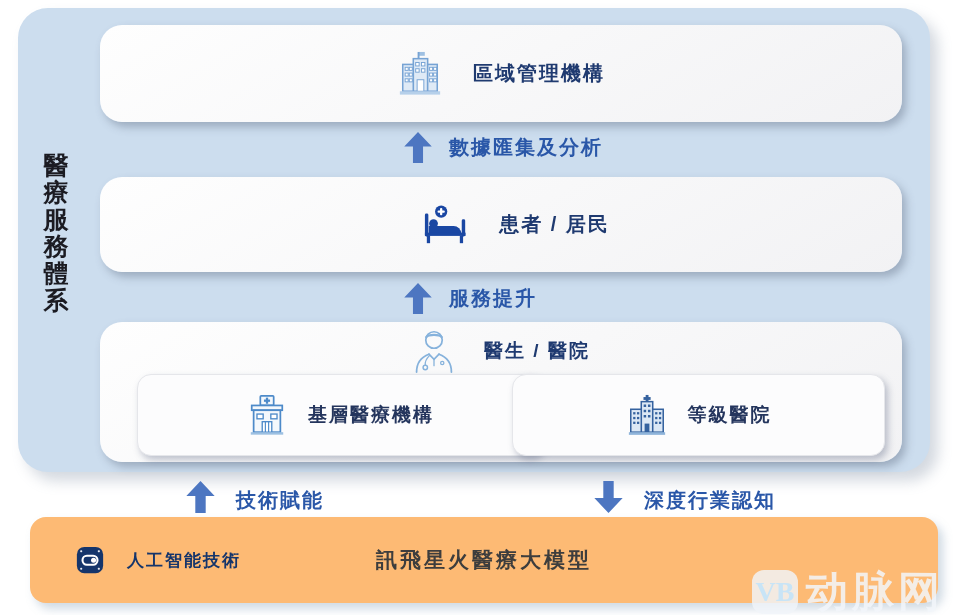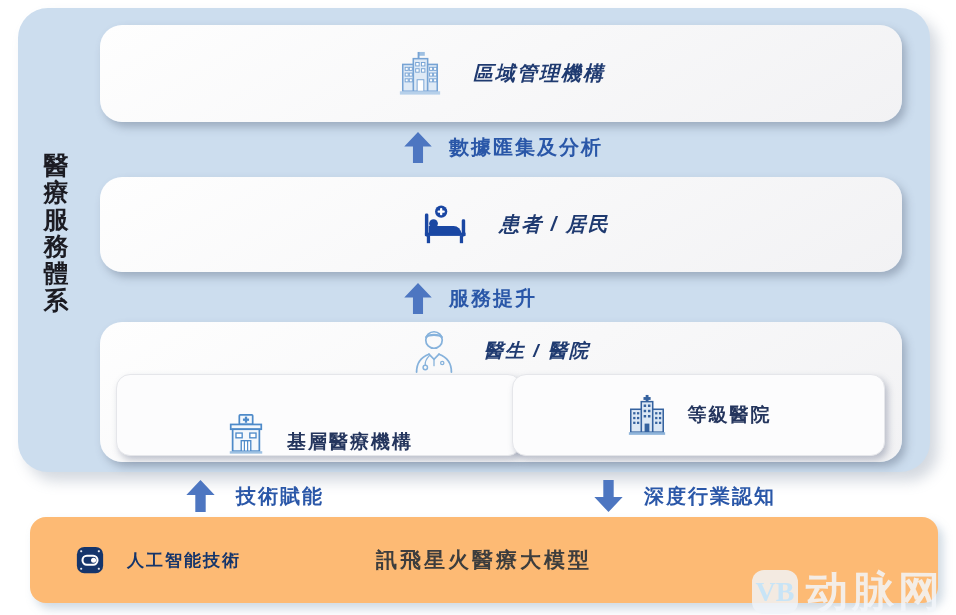--- a/index.html
+++ b/index.html
@@ -23,45 +23,45 @@
     position:absolute; left:100px; width:802px;
     background:linear-gradient(150deg,#fefefe 0%,#f2f2f4 100%);
     border-radius:22px;
     box-shadow:4px 5px 9px rgba(100,112,135,0.45);
     display:flex; align-items:center; justify-content:center; gap:30px;
   }
   .box-1 { top:25px;  height:97px; }
   .box-2 { top:177px; height:95px;padding-left:29px; }
   .box-3 { top:322px; height:140px; display:block; }
 
-  .level-label { font-size:20px; font-weight:bold; color:#1f3a70; letter-spacing:2px;font-style:italic; }
+  .level-label { font-size:20px; font-weight:bold; color:#1f3a70; letter-spacing:2px; }
 
   .doctor-row {
     display:flex; align-items:center; justify-content:center; gap:28px;
     padding-top:6px; height:52px;
   }
 
   .sub-box {
     position:absolute; top:52px; height:82px;
     background:#fcfcfd; border:1px solid #e5e6ea; border-radius:14px;
     box-shadow:3px 4px 7px rgba(105,115,140,0.42);
     display:flex; align-items:center; justify-content:center; gap:20px;
   }
-  .sub-box-1 { left:16px;  width:406px;align-items:flex-end; }
+  .sub-box-1 { left:37px;  width:406px; }
   .sub-box-2 { left:412px; width:373px; }
   .sub-label { font-size:19px; font-weight:bold; color:#24355d; letter-spacing:2px; }
 
   
   .flow-row { position:absolute; display:flex; align-items:center; gap:16px; }
   .flow-1 { left:403px; top:131px; }
   .flow-2 { left:403px; top:282px; }
   .flow-label { font-size:20px; font-weight:bold; color:#2a57a8; letter-spacing:2px; }
 
   
-  .bridge-row { position:absolute; display:flex; align-items:center; gap:20px; height:36px; }
+  .bridge-row { position:absolute; display:flex; align-items:flex-end; gap:20px; height:36px; }
   .bridge-up   { left:185px; top:478px; }
   .bridge-down { left:593px; top:478px; }
   .bridge-label { font-size:20px; font-weight:bold; color:#2a57a8; letter-spacing:2px; }
 
   
   .foundation-bar {
     position:absolute; left:30px; top:517px; width:908px; height:86px;
     background:#fdba74; border-radius:16px;
     box-shadow:5px 6px 10px rgba(120,150,175,0.35);
   }

